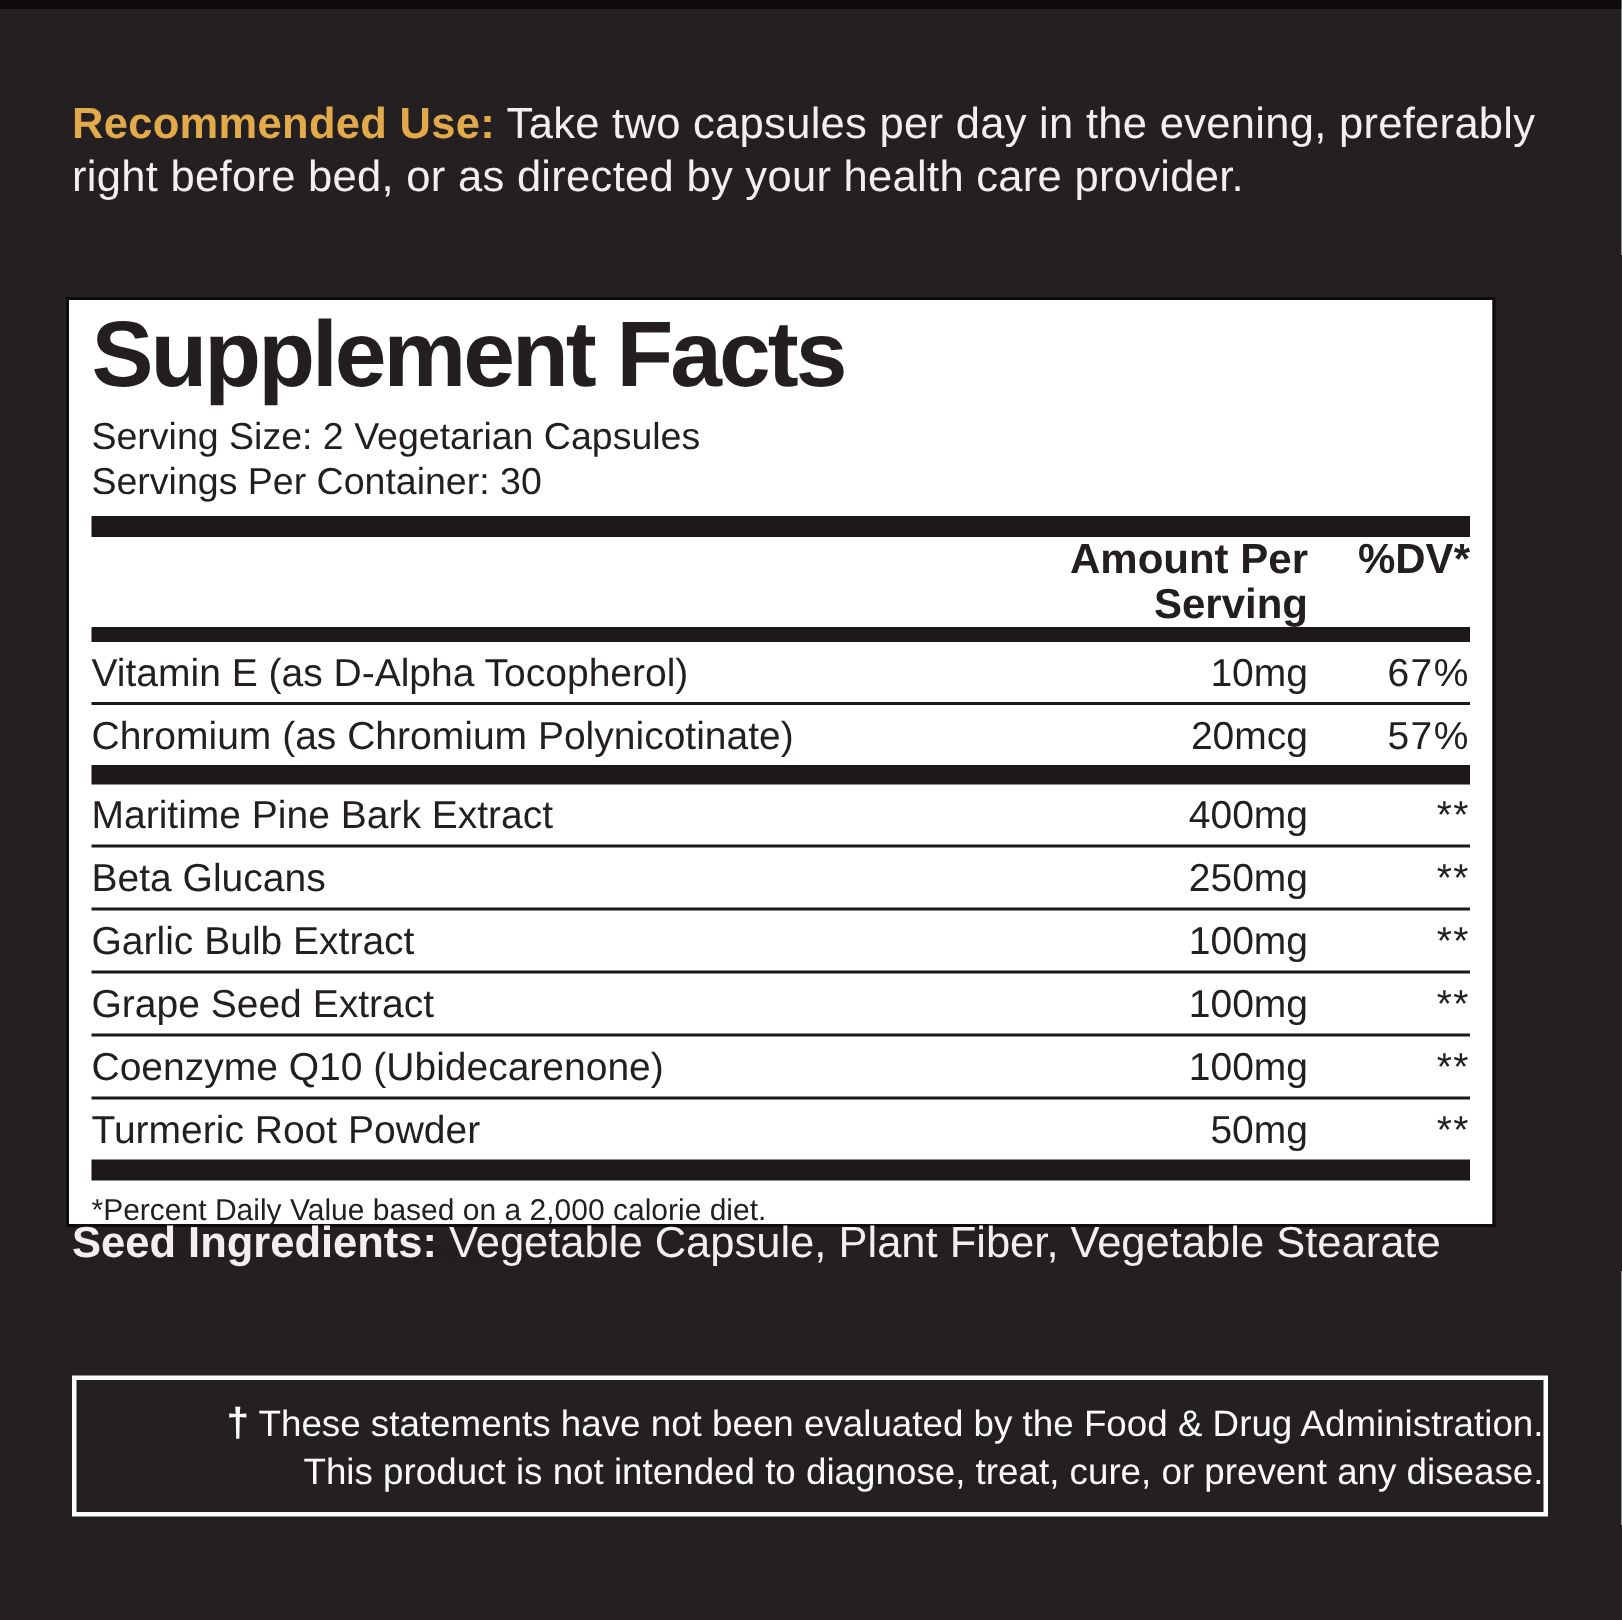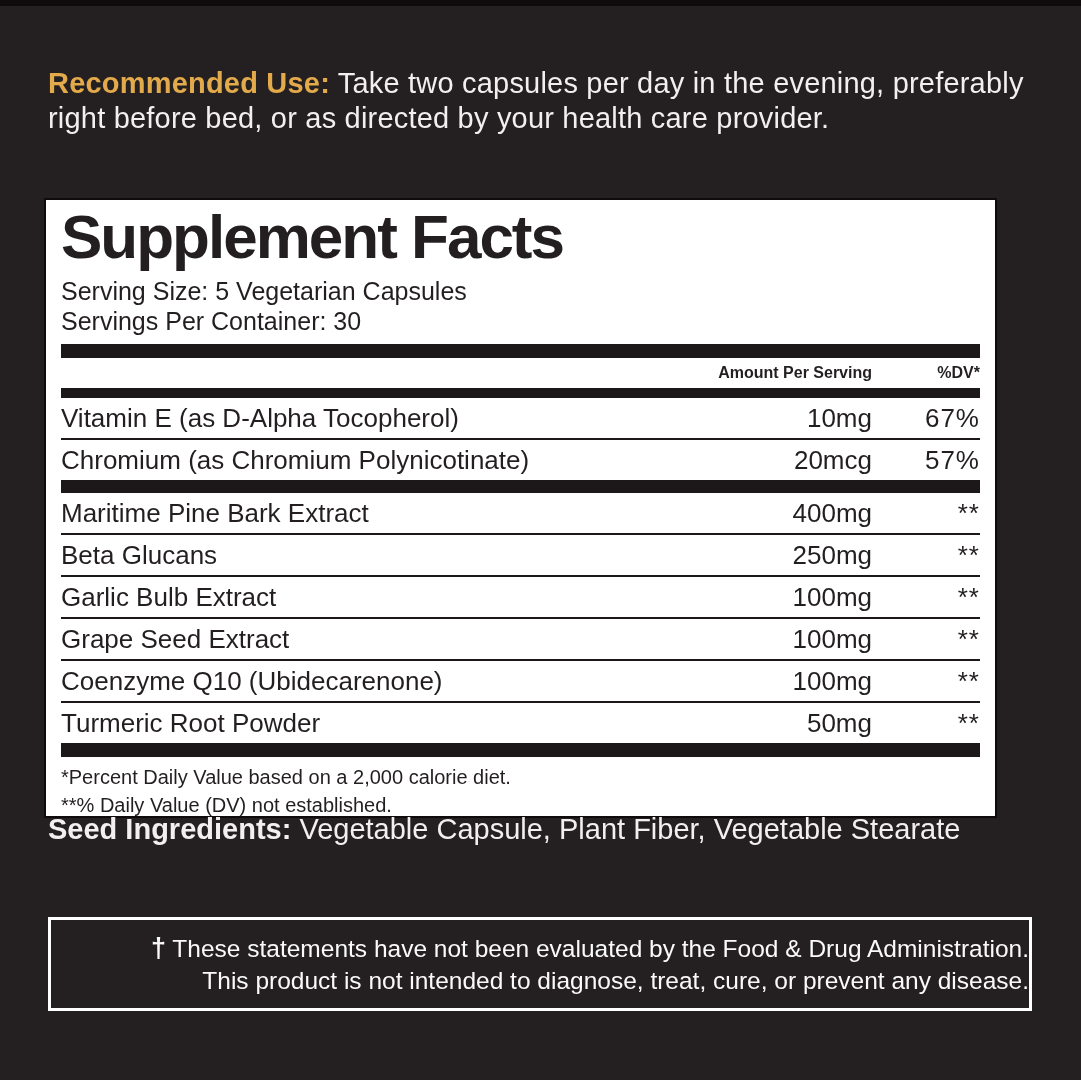--- a/index.html
+++ b/index.html
@@ -47,21 +47,21 @@
   .bar-top   { height: 14px; margin-top: 8px; }
   .bar-med   { height: 10px; }
   .bar-mid   { height: 13px; }
   .bar-end   { height: 14px; }
 
   .grid-row {
     display: grid;
     grid-template-columns: 1fr 220px 108px;
     align-items: baseline;
   }
-  .hdr-row { font-weight: bold; font-size: 16px; line-height: 30px; }
+  .hdr-row { font-weight: bold; font-size: 28px; line-height: 30px; }
   .hdr-row .amount, .row .amount { text-align: right; }
   .hdr-row .dv, .row .dv { text-align: right; }
 
   .row {
     font-size: 26px;
     padding: 5px 0 4px 0;
     border-bottom: 2px solid #1C1819;
   }
   .row.no-sep { border-bottom: none; }
   .row .dv { font-size: 26px; letter-spacing: 1px; }
@@ -94,21 +94,21 @@
 <div class="top-strip"></div>
 
 <p class="recommended">
   <span class="lbl">Recommended Use:</span><span> Take two capsules per day in the evening, preferably right before bed, or as directed by your health care provider.</span>
 </p>
 
 <section class="panel">
   <h1>Supplement Facts</h1>
 
   <p class="serving-line">
-    <b>Serving Size:</b><span> 5 Vegetarian Capsules</span>
+    <b>Serving Size:</b><span> 2 Vegetarian Capsules</span>
   </p>
   <p class="serving-line">
     <b>Servings Per Container:</b><span> 30</span>
   </p>
 
   <div class="bar bar-top"></div>
 
   <div class="grid-row hdr-row">
     <span></span>
     <span class="amount">Amount Per Serving</span>

